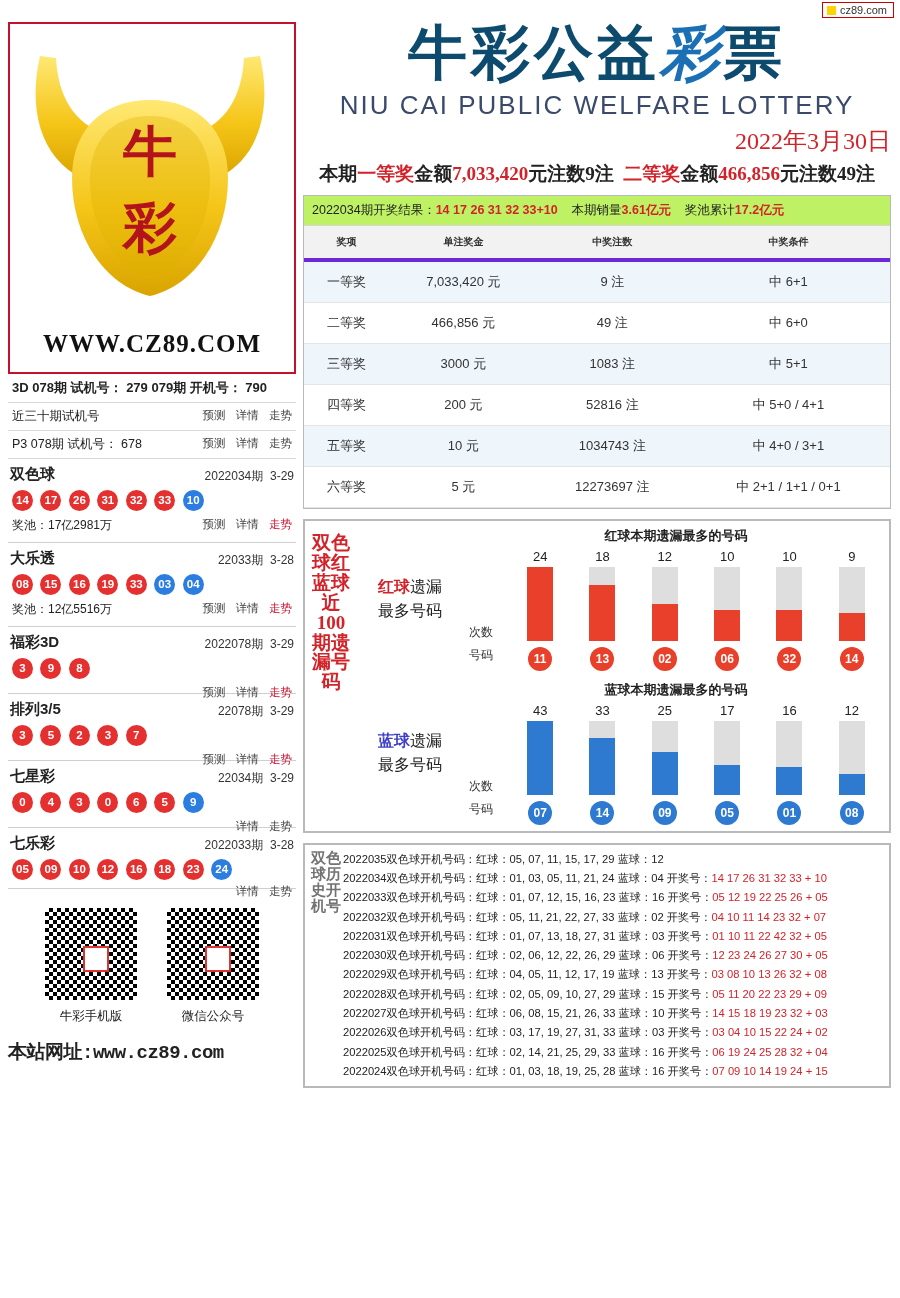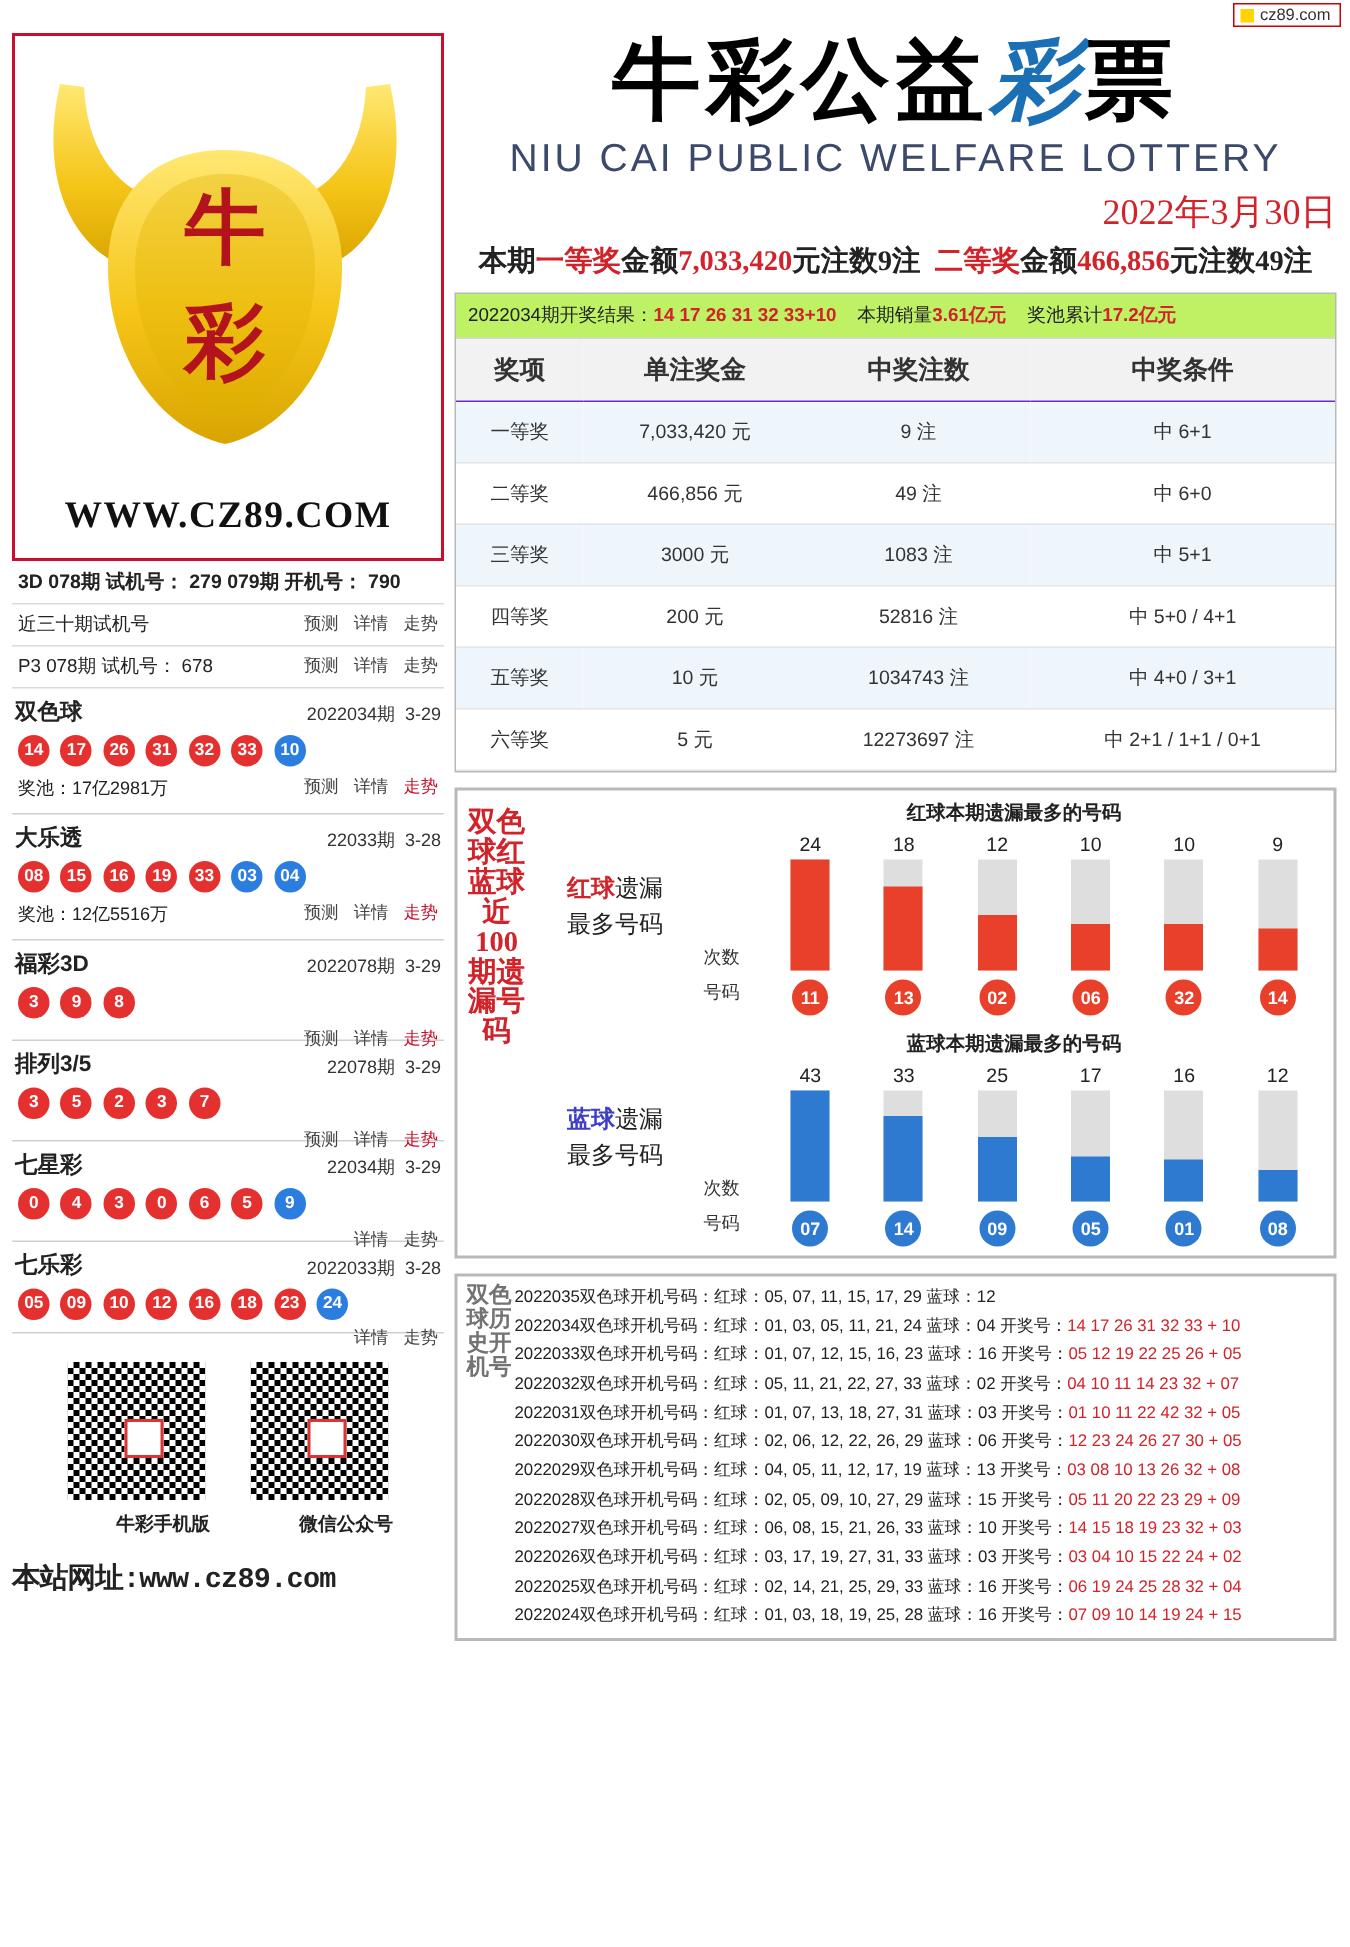--- a/index.html
+++ b/index.html
@@ -55,40 +55,40 @@
     border-radius: 50%; color: #fff; text-align: center; font-size: 11.5px;
     margin-right: 3px; font-weight: bold;
   }
   .ball.red { background: #e53030; }
   .ball.blue { background: #2b7de0; }
   .pool { font-size: 12px; padding: 2px 2px 4px 2px; }
   .pool .links { display: inline-block; float: right; }
   .block { border-bottom: 1px solid #cfcfcf; padding: 6px 2px 4px 2px; }
 
   .qr-area { display: flex; gap: 24px; justify-content: center; margin-top: 16px; }
-  .qr-item { text-align: right; font-weight: bold; }
+  .qr-item { text-align: center; }
   .qr { width: 98px; height: 98px; background:
       repeating-conic-gradient(#000 0% 25%, #fff 0% 50%);
       background-size: 8px 8px; border: 3px solid #fff; position: relative; }
   .qr::after{ content:""; position:absolute; left:38px; top:38px; width:22px;height:22px;
       background:#fff; border:2px solid #d33; }
   .qr-cap { font-size: 12.5px; margin-top: 5px; }
   .site-url {
     margin-top: 14px; font-family: "Liberation Mono", monospace;
     font-size: 19px; font-weight: bold; letter-spacing: -0.5px;
   }
 
   
   .right-col { position: absolute; left: 303px; top: 20px; width: 588px; }
   .title-cn {
     text-align: center; font-size: 59px; font-weight: bold;
     font-family: "Liberation Serif", serif; letter-spacing: 4px;
     line-height: 1.15;
   }
-  .title-cn .red { color: #000000; }
+  .title-cn .red { color: #0c4a6e; }
   .title-cn .blue { color: #1a6fb5; font-style: italic; }
   .title-en {
     text-align: center; font-size: 26px; color: #3b4a6b; letter-spacing: 2px;
     margin-top: 2px;
   }
   .title-date {
     text-align: right; color: #d2232a; font-size: 24px; margin-top: 4px;
     font-family: "Liberation Serif", serif;
   }
   .prize-line {
@@ -99,21 +99,21 @@
 
   .result-box { border: 1px solid #b9b9b9; margin-top: 8px; }
   .result-head {
     background: #bef264; font-size: 12.5px; padding: 6px 8px;
     border-bottom: 1px solid #d6d6d6;
   }
   .result-head .red { color: #d2232a; font-weight: bold; }
   table.prize { width: 100%; border-collapse: collapse; font-size: 13px; }
   table.prize th {
     background: #f2f2f2; font-weight: bold; padding: 9px 4px; color: #333;
-    border-bottom: 1px solid #6d28d9; font-size: 17px;
+    border-bottom: 4px solid #6d28d9; font-size: 10px;
   }
   table.prize td {
     text-align: center; padding: 11px 4px; border-bottom: 1px solid #e4e4e4;
     color: #333;
   }
   table.prize tr:nth-child(even) td { background: #eef5fb; }
 
   
   .charts-box { border: 2px solid #b9b9b9; margin-top: 10px; display: flex; padding: 6px; }
   .charts-side {

